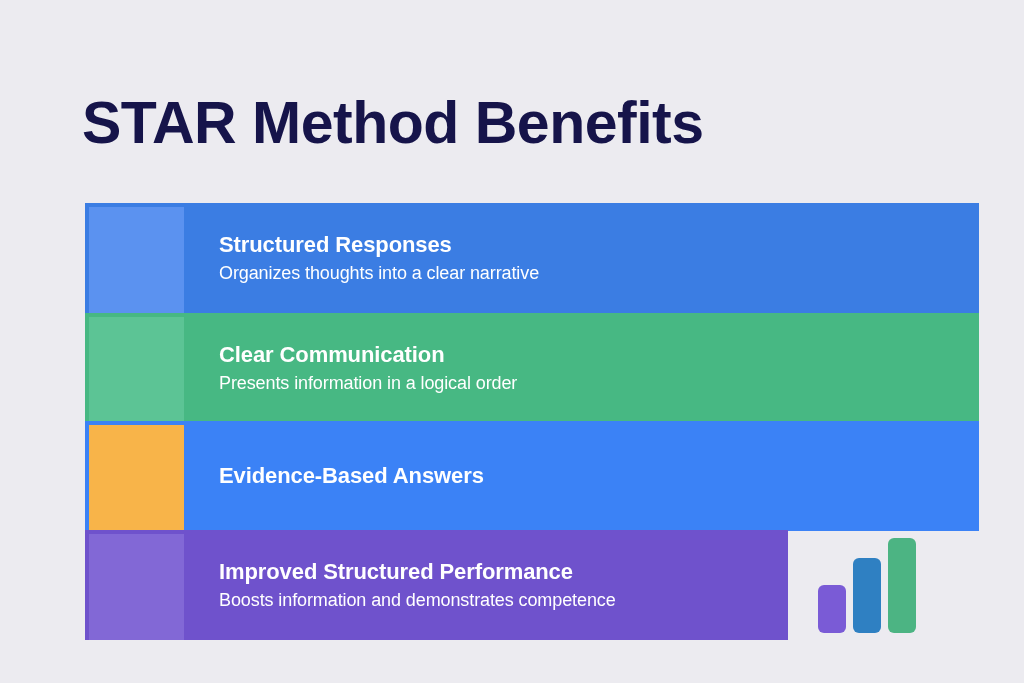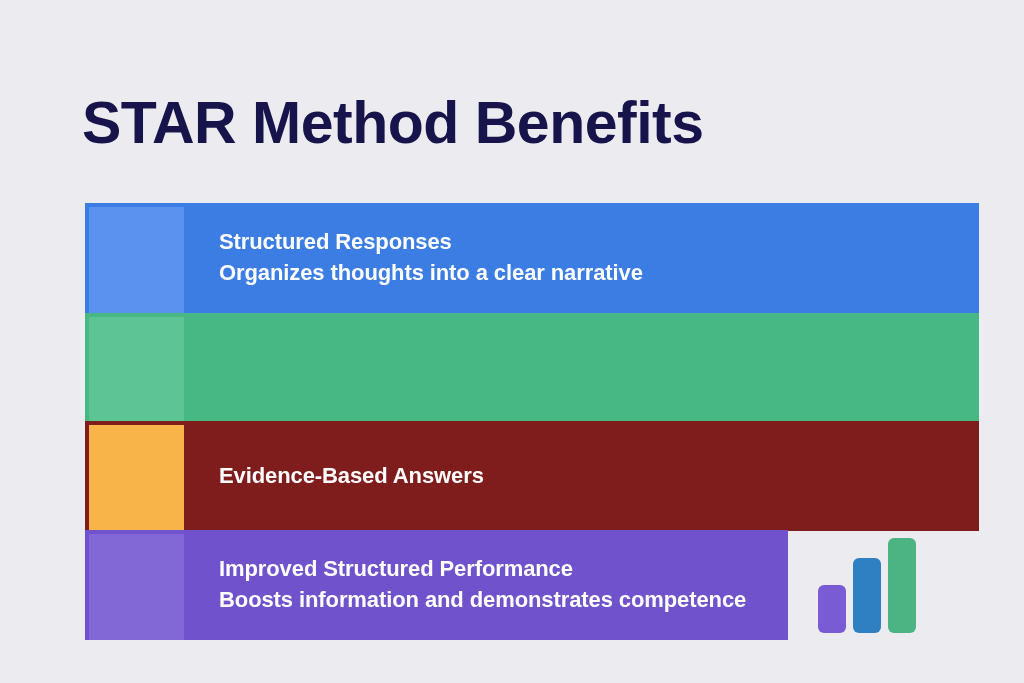--- a/index.html
+++ b/index.html
@@ -44,22 +44,22 @@
   }
   .row-title {
     font-size:22px;
     font-weight:700;
     color:#FFFFFF;
     line-height:1.25;
     letter-spacing:-0.1px;
     white-space:nowrap;
   }
   .row-desc {
-    font-size:22px;
-    font-weight:700;
+    font-size:18px;
+    font-weight:400;
     color:#FFFFFF;
     line-height:1.3;
     margin-top:3px;
     letter-spacing:-0.1px;
     white-space:nowrap;
   }
 
   .mini-chart {
     position:absolute;
     left:798px; top:510px;
@@ -87,23 +87,27 @@
     <div class="benefit-row" style="top:0px; width:894px; background:#3B7DE3;align-items:center;">
       <div class="row-accent" style="background:#5B92F0;"></div>
       <div class="row-text">
         <div class="row-title">Structured Responses</div>
         <div class="row-desc">Organizes thoughts into a clear narrative</div>
       </div>
     </div>
 
     <div class="benefit-row" style="top:110px; width:894px; background:#47B883;">
       <div class="row-accent" style="background:#5CC495;"></div>
+      <div class="row-text">
+        <div class="row-title">Clear Communication</div>
+        <div class="row-desc">Presents information in a logical order</div>
+      </div>
     </div>
 
-    <div class="benefit-row" style="top:218px; width:894px; background:#7f1d1d;">
+    <div class="benefit-row" style="top:218px; width:894px; background:#3b82f6;">
       <div class="row-accent" style="background:#F8B449;"></div>
       <div class="row-text">
         <div class="row-title">Evidence-Based Answers</div>
       </div>
     </div>
 
     <div class="benefit-row" style="top:327px; width:703px; background:#6F52CC;">
       <div class="row-accent" style="background:#8268D6;"></div>
       <div class="row-text">
         <div class="row-title">Improved Structured Performance</div>

